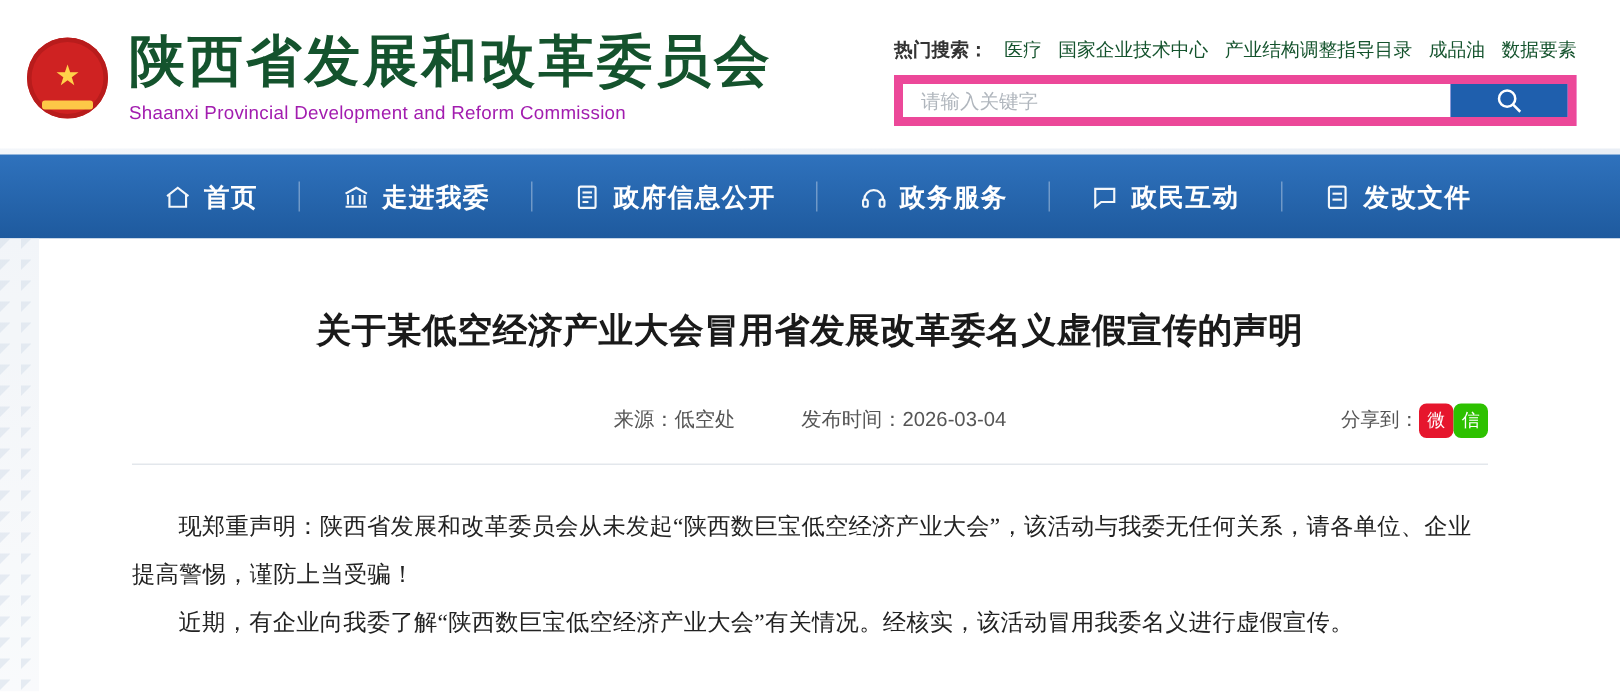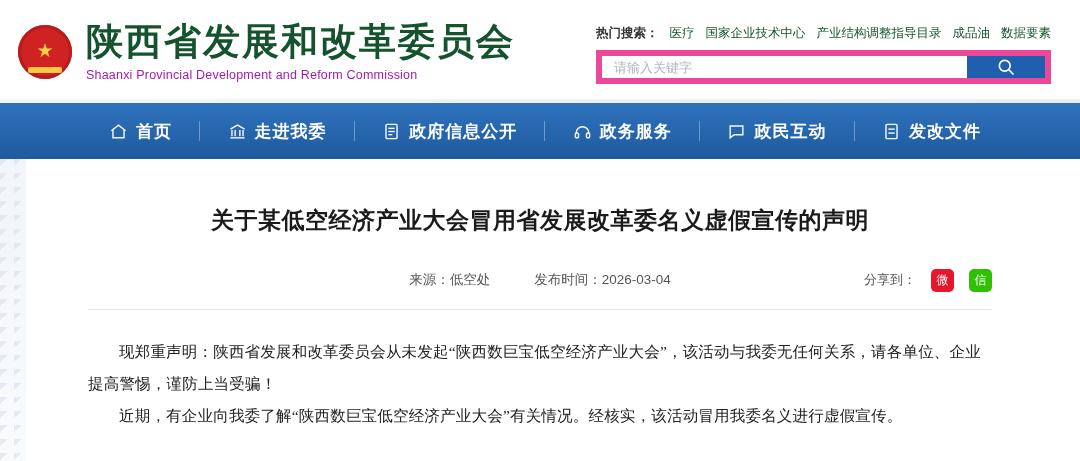--- a/index.html
+++ b/index.html
@@ -197,21 +197,21 @@
     margin-top: 34px;
     font-size: 13.5px;
     color: #555;
   }
   .meta-row .meta-item { margin: 0 22px; }
   .share {
     position: absolute;
     right: 0;
     display: flex;
     align-items: center;
-    gap: 15px;
+    gap: 0;
     font-size: 13px;
     color: #555;
     justify-content: center;
   }
   .share-ico {
     width: 23px; height: 23px;
     border-radius: 5px;
     display: inline-flex;
     align-items: center;
     justify-content: center;

